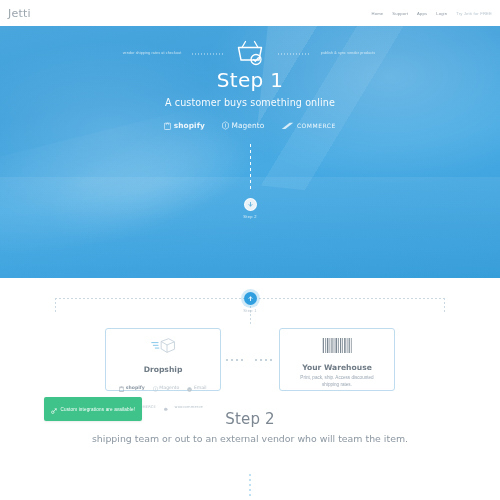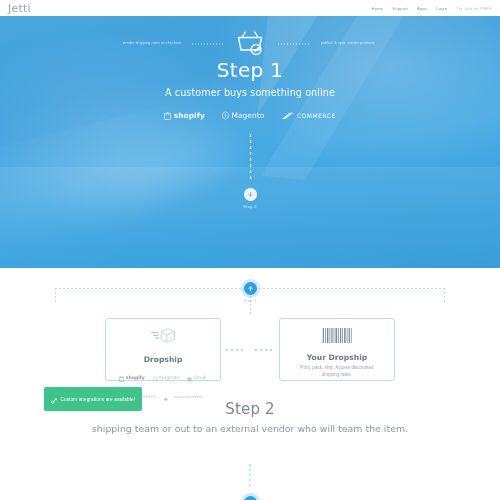--- a/index.html
+++ b/index.html
@@ -7,21 +7,21 @@
   body {
     font-family:"Liberation Sans", sans-serif;
     background:#ffffff;
     -webkit-font-smoothing:antialiased;
   }
   .page { position:relative; width:500px; height:500px; overflow:hidden; background:#fff; }
 
   
   .navbar {
     position:relative; z-index:30;
-    height:16px; width:100%;
+    height:26px; width:100%;
     background:#ffffff;
     display:flex; align-items:center;
     padding:0 8px;
   }
   .logo {
     font-size:11px; letter-spacing:.2px;
     color:#9aa5ad; font-weight:400;
     font-family:"DejaVu Sans", sans-serif;
     line-height:1;
   }
@@ -376,21 +376,21 @@
                 <rect x="21.5" y="1" width="1" height="20"></rect>
               <rect x="24" y="1" width="1.6" height="20"></rect>
                 <rect x="27" y="1" width="1" height="20"></rect>
               <rect x="29.5" y="1" width="2" height="20"></rect>
                 <rect x="33" y="1" width="1" height="20"></rect>
               <rect x="35.5" y="1" width="1.6" height="20"></rect>
                 <rect x="38.5" y="1" width="1" height="20"></rect>
             </g>
           </svg>
         </span>
-        <div class="card-title">Your Dropship</div>
+        <div class="card-title">Your Warehouse</div>
         <div class="card-desc">Print, pack, ship. Access discounted shipping rates.</div>
       </div>
 
     </div>
 
     <div class="green-banner">
       <span>
         <svg width="6" height="6" viewBox="0 0 10 10">
           <circle cx="3" cy="7" r="2.1" fill="none" stroke="#fff" stroke-width="1.1"></circle>
           <path d="M4.6 5.5 L8.6 1.5 M6.6 1.3 H8.8 V3.5" stroke="#fff" stroke-width="1.1" fill="none" stroke-linecap="round" stroke-linejoin="round"></path>

